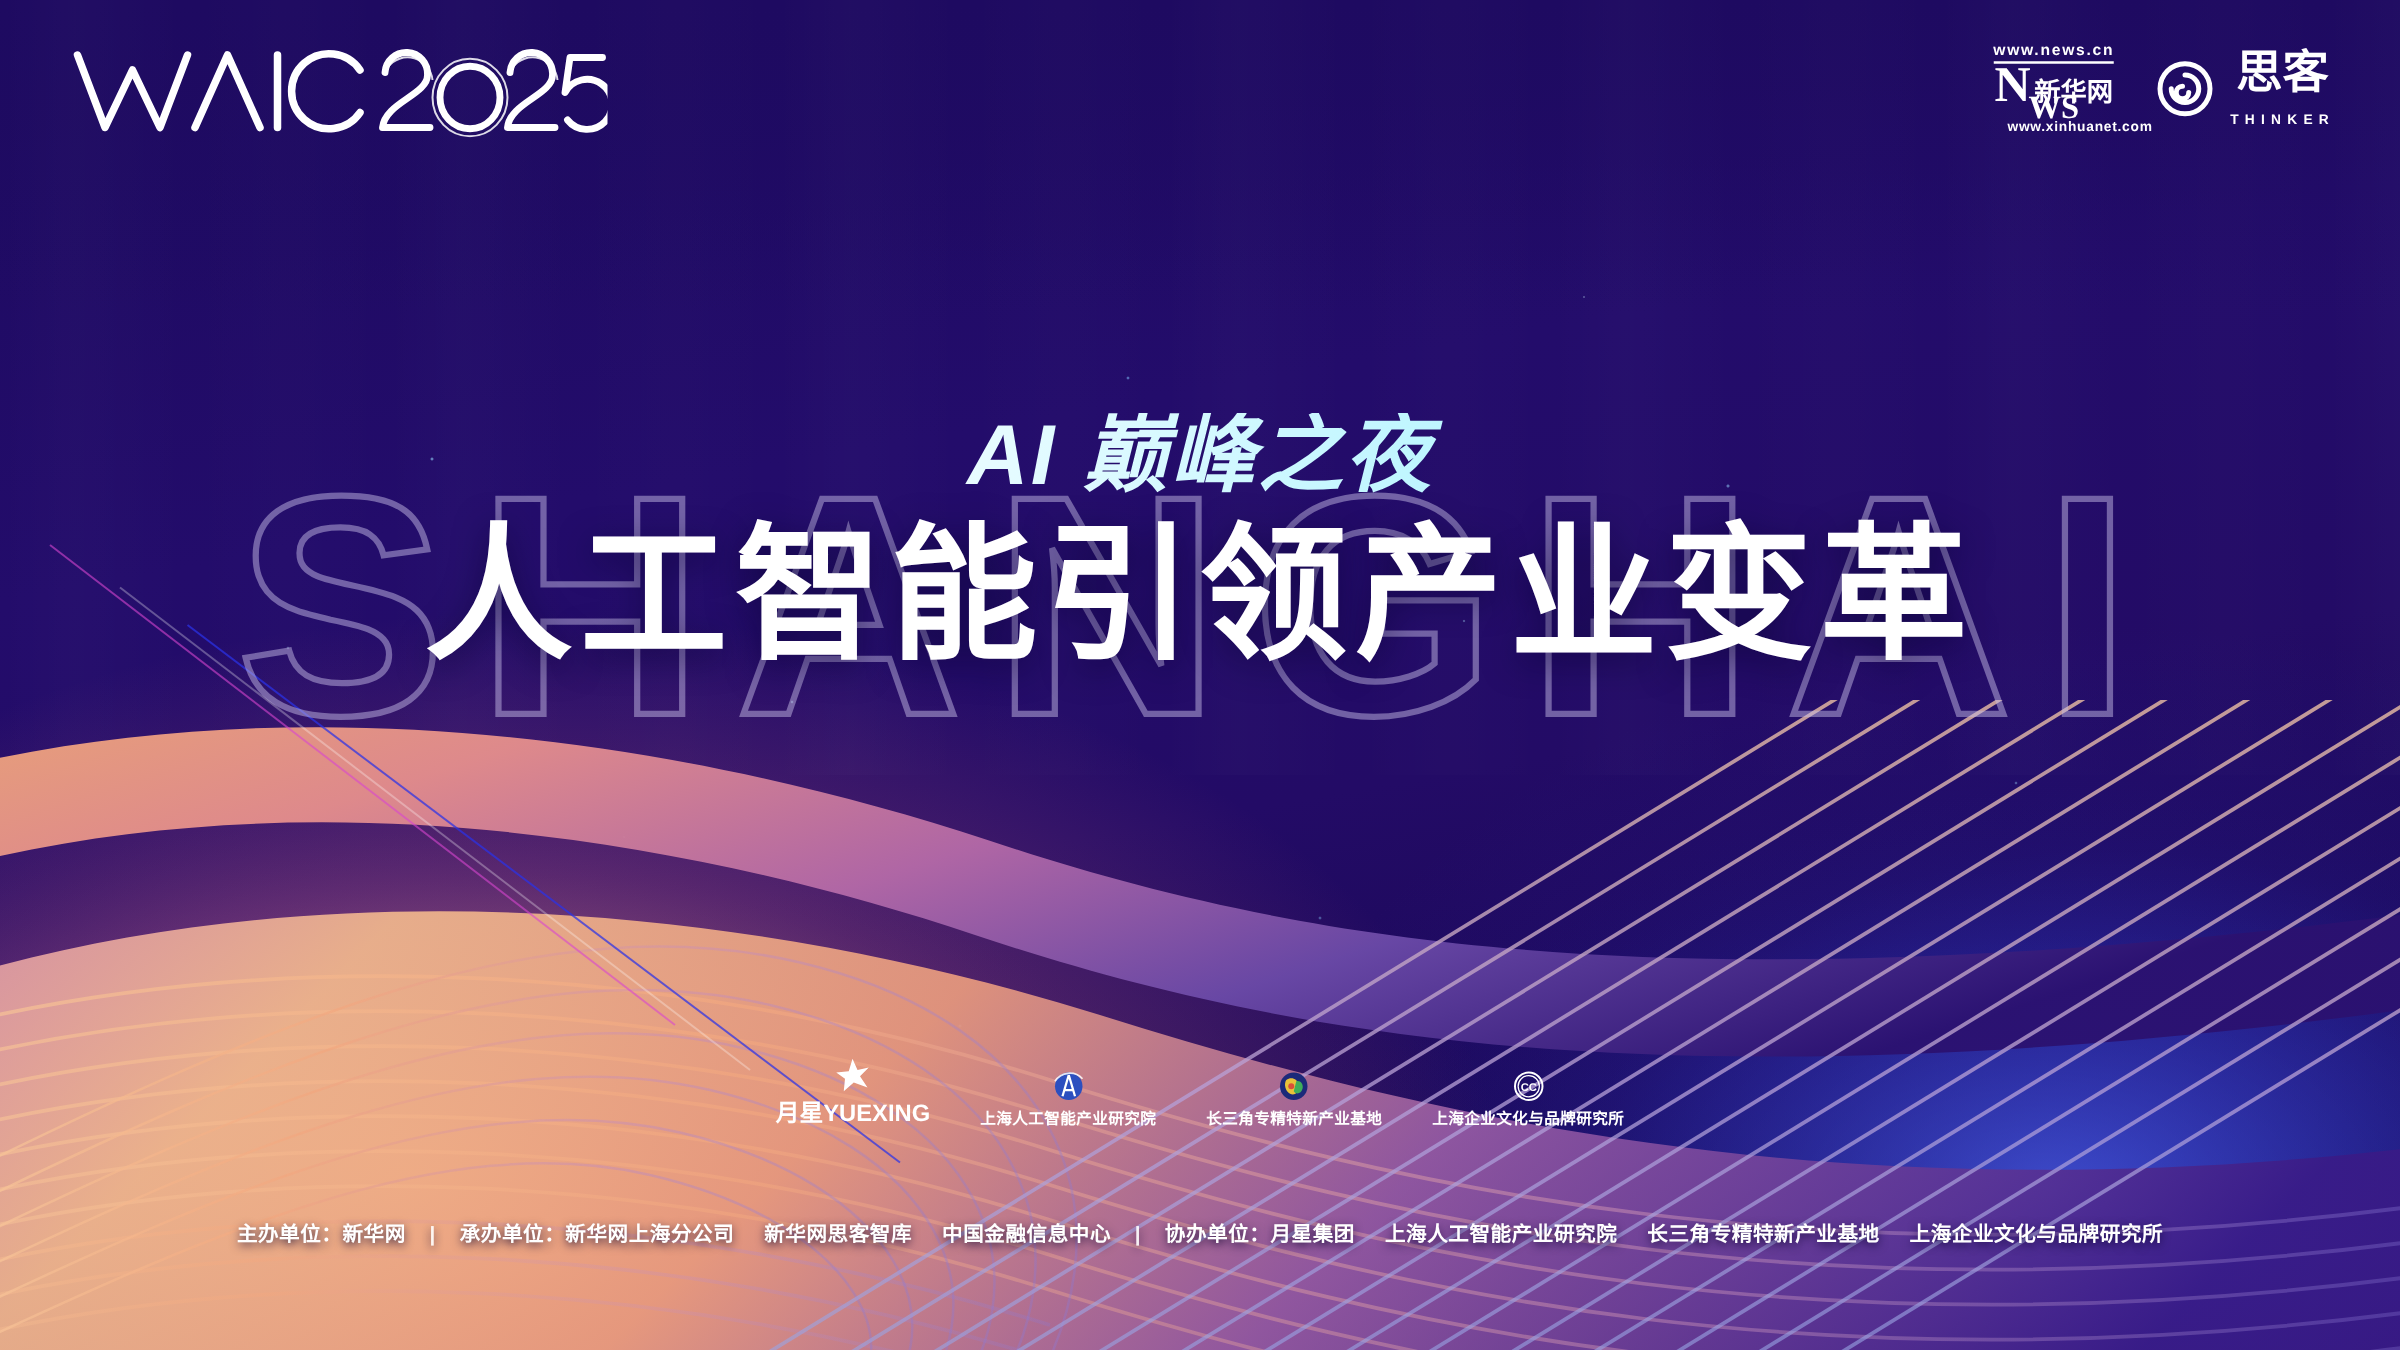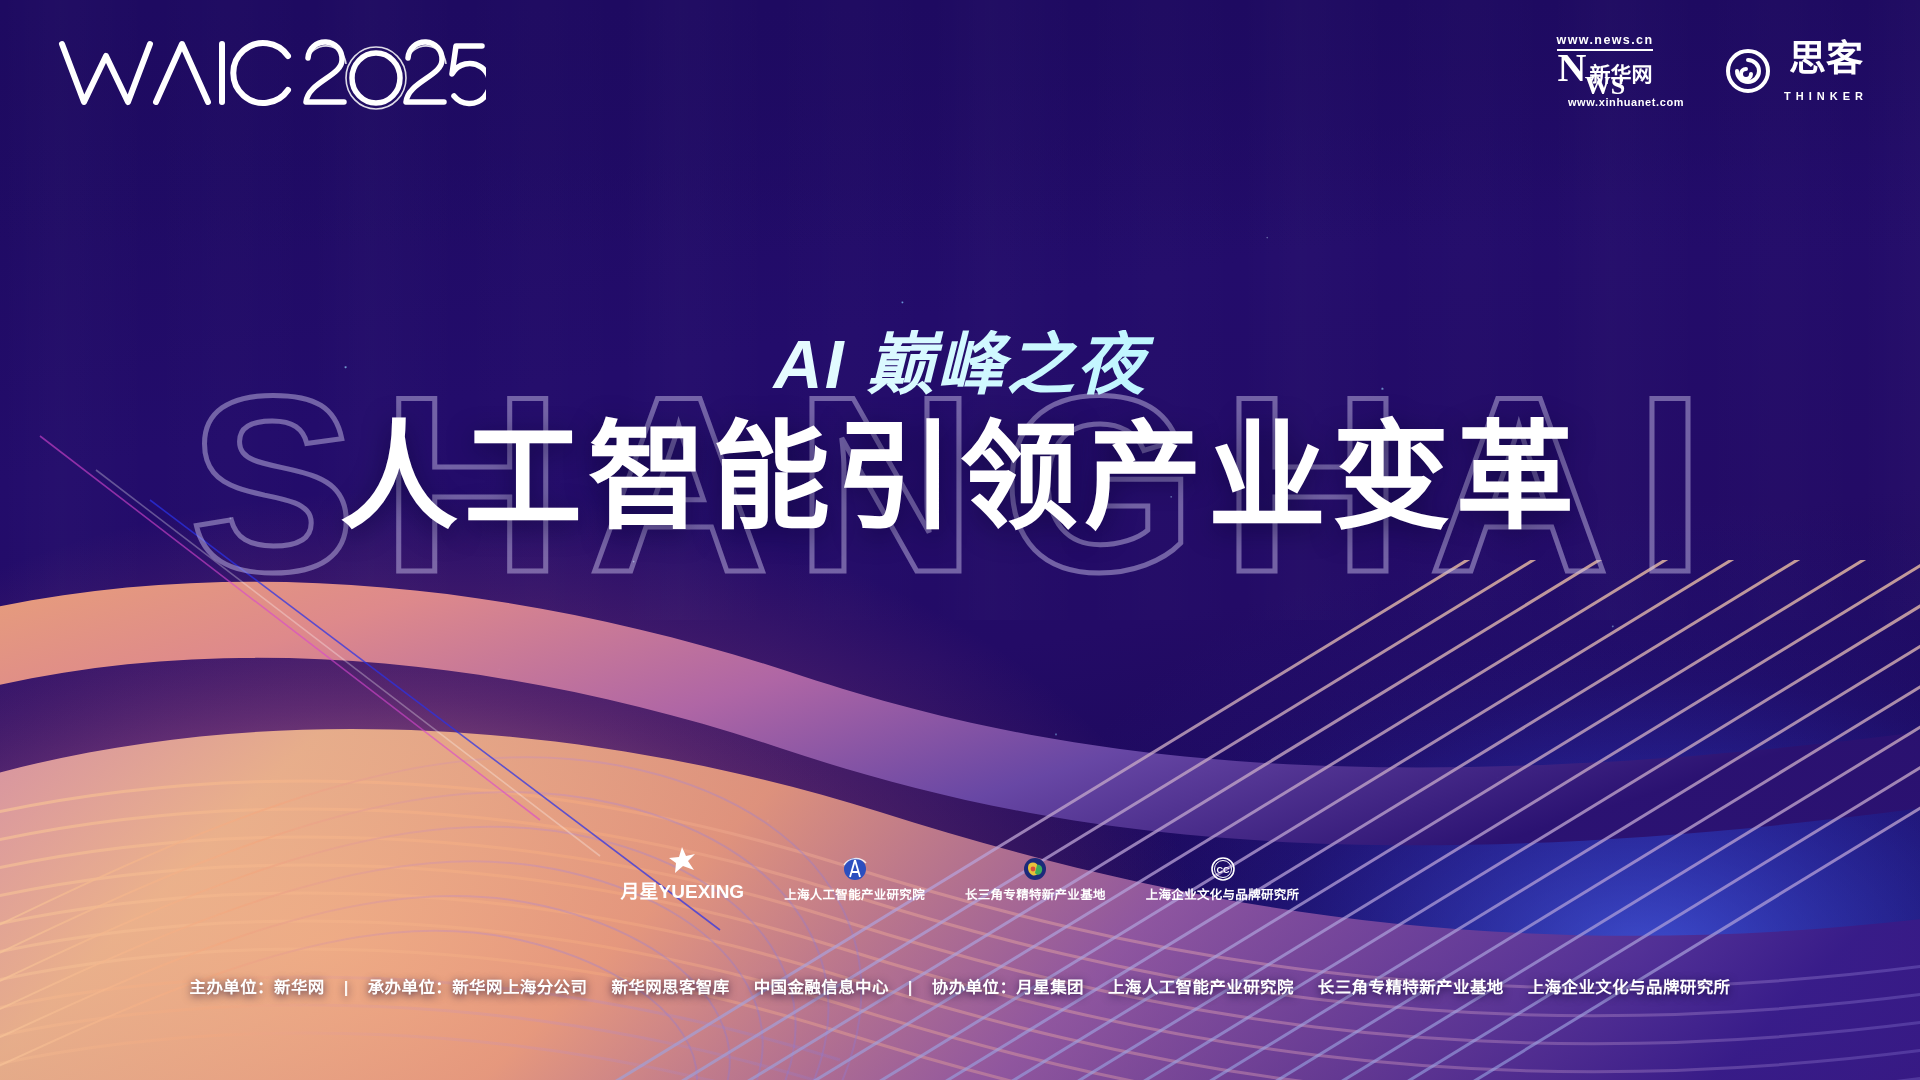--- a/index.html
+++ b/index.html
@@ -110,21 +110,20 @@
     top: 34px;
     height: 76px;
   }
 
   .sponsor-bar {
     position: absolute;
     right: 52px;
     top: 34px;
     display: flex;
     align-items: center;
-    gap: 38px;
   }
 
   
   .xinhua {
     display: flex;
     flex-direction: column;
     align-items: center;
     gap: 1px;
   }
   .xinhua .url-top {

